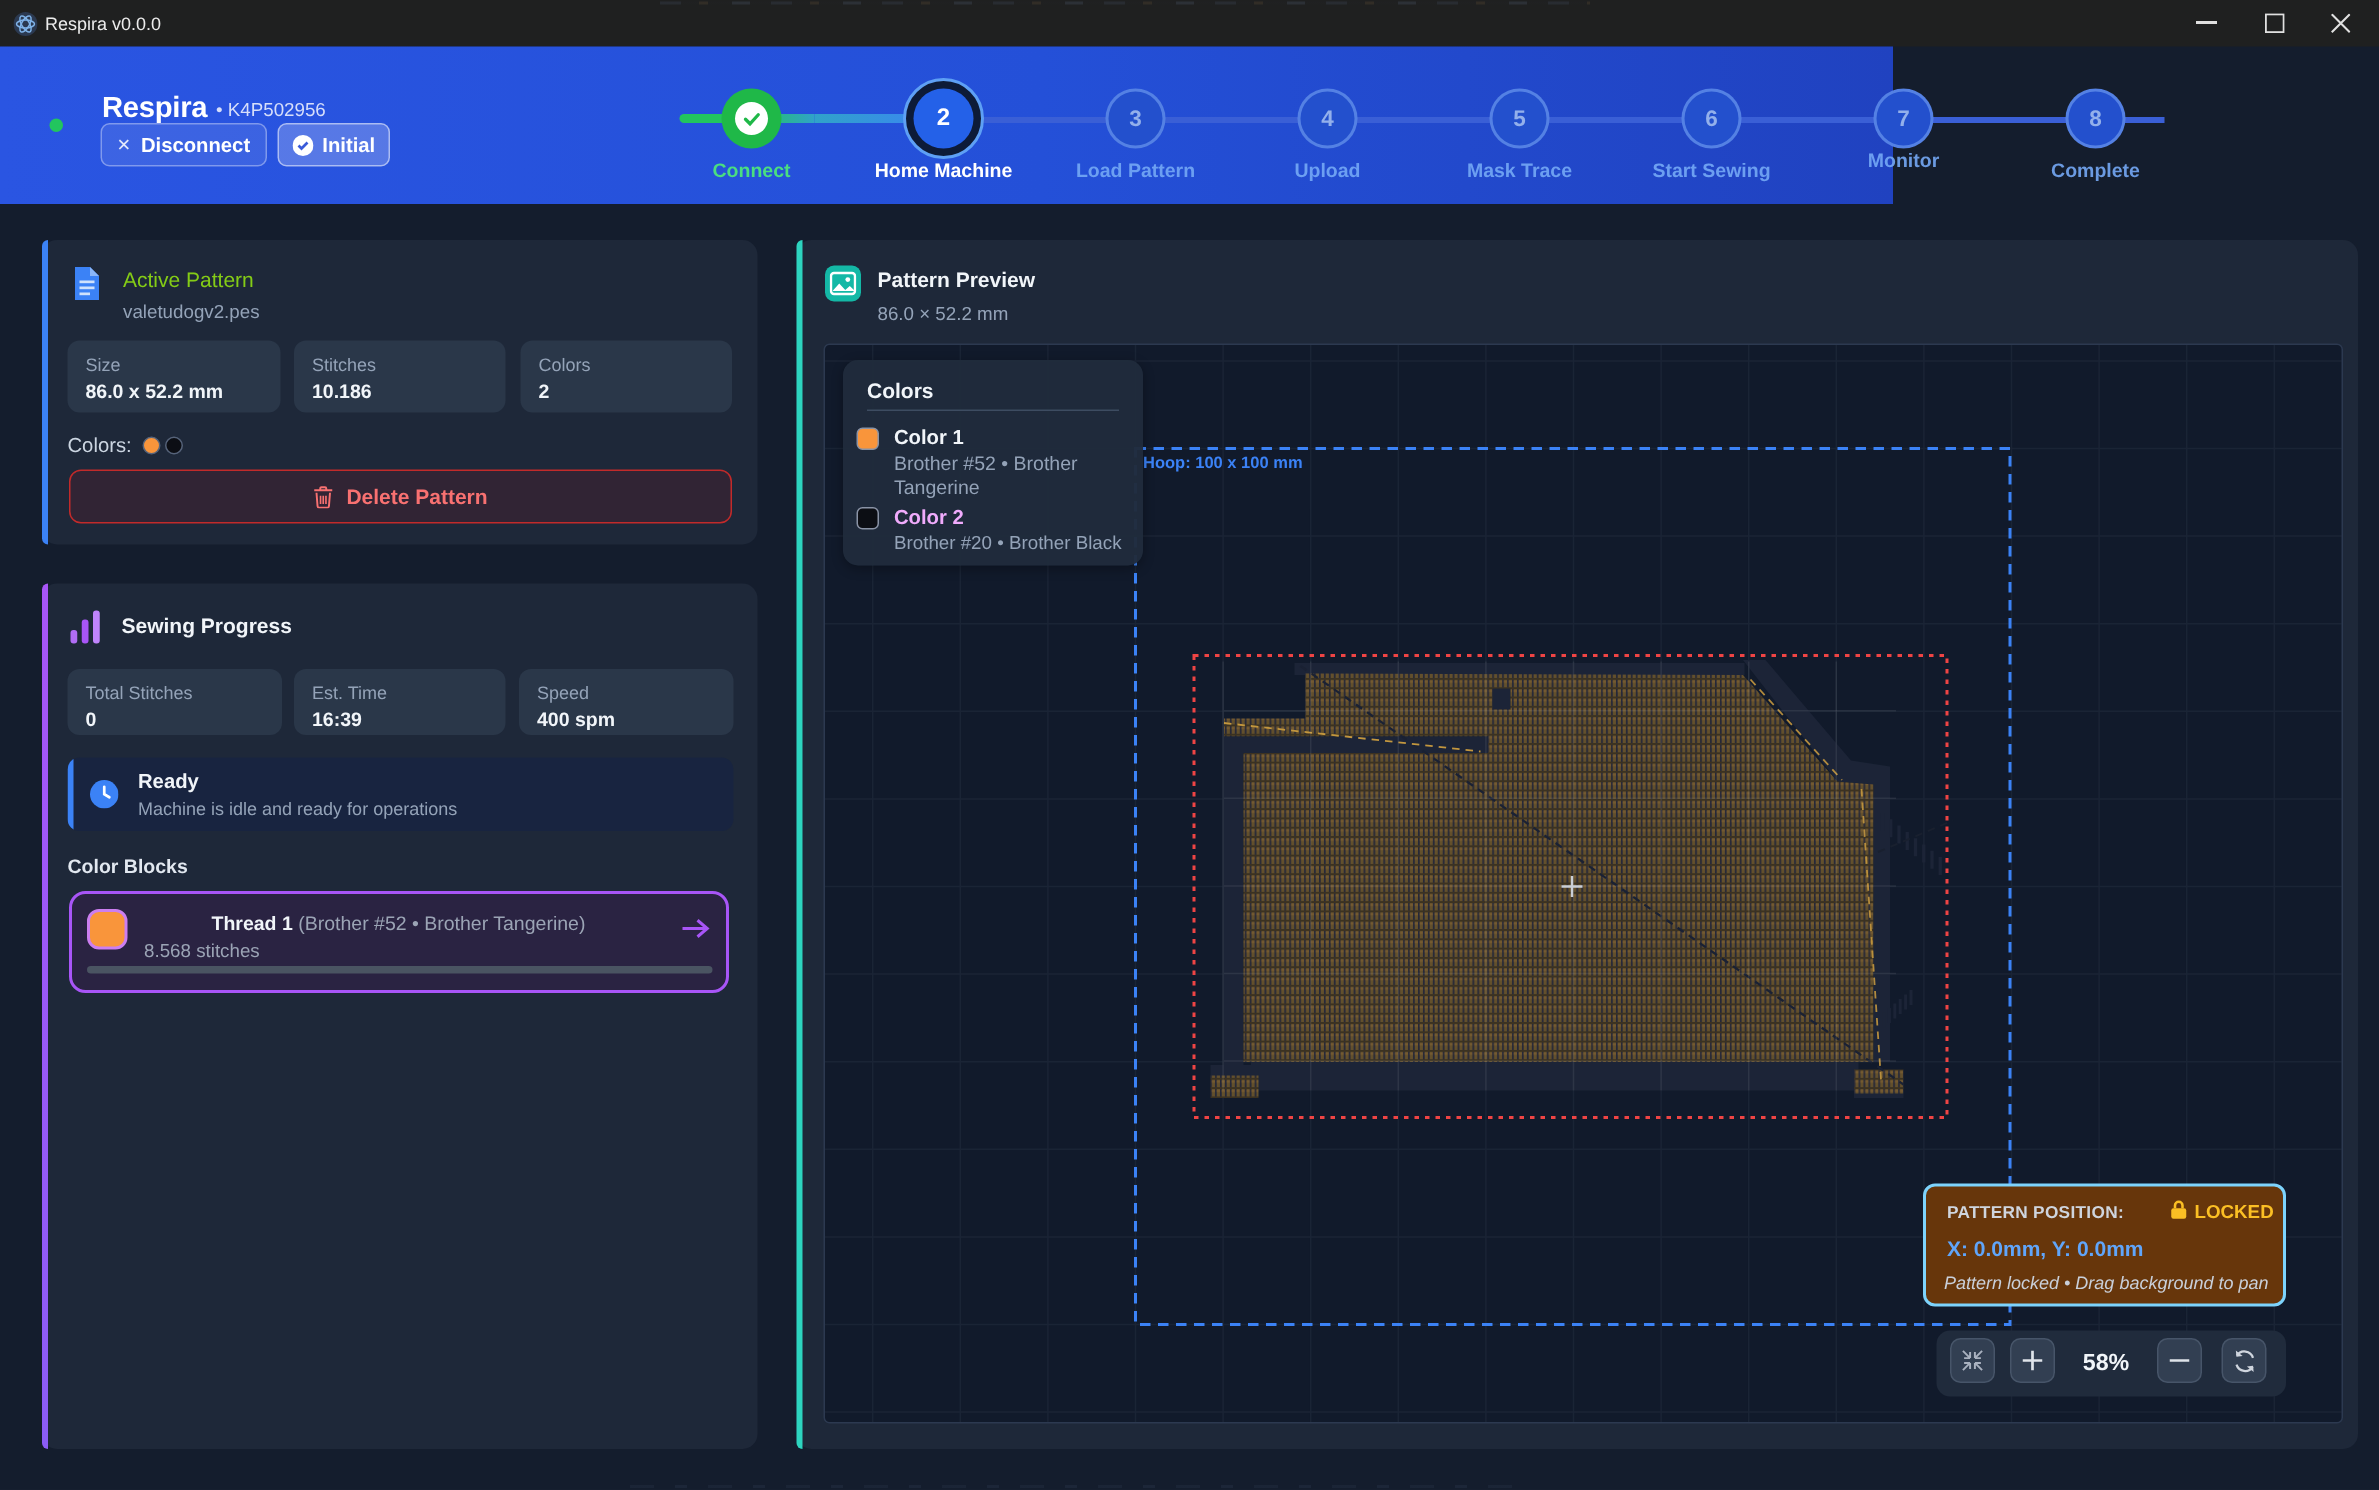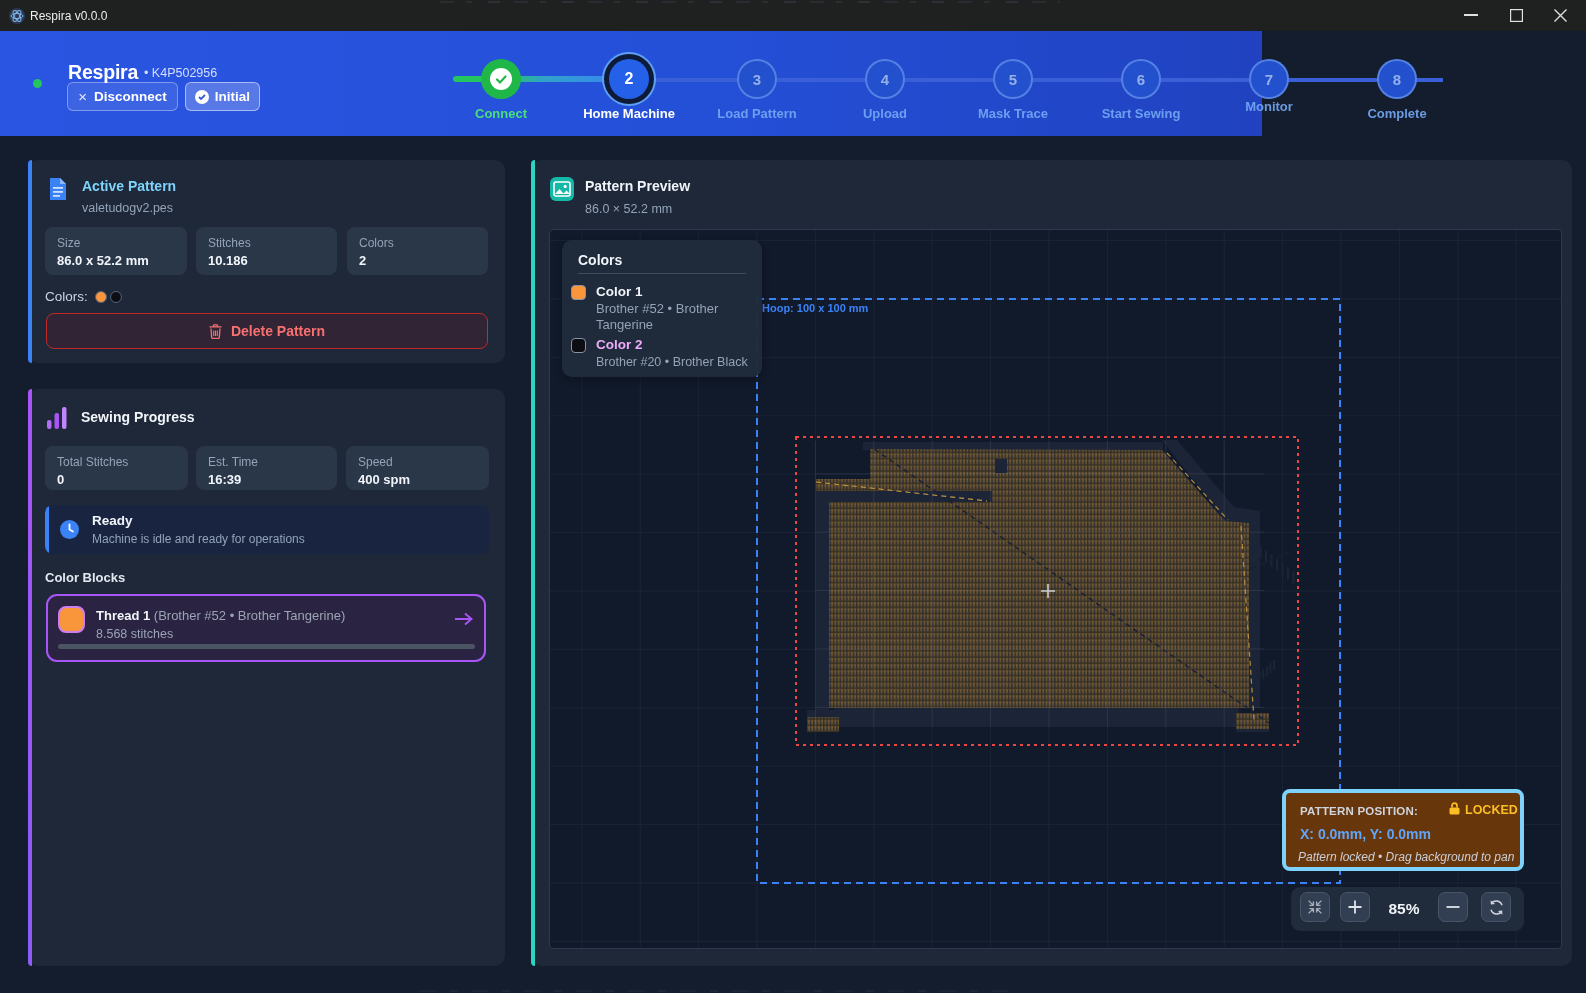--- a/index.html
+++ b/index.html
@@ -90,21 +90,21 @@
 
 <div class="card" style="left:28px;top:160px;width:477px;height:203px;">
   <div class="accent" style="background:#3b82f6;"></div>
   <svg class="abs" style="left:20px;top:16px" width="20" height="26" viewBox="0 0 20 26">
     <path d="M2,2 h10 l6,6 v16 h-16 z" fill="#3b82f6"></path>
     <path d="M12,2 l6,6 h-6 z" fill="#8ab6f9"></path>
     <rect x="5" y="11" width="10" height="1.8" fill="#cfe2fc"></rect>
     <rect x="5" y="15" width="10" height="1.8" fill="#cfe2fc"></rect>
     <rect x="5" y="19" width="7" height="1.8" fill="#cfe2fc"></rect>
   </svg>
-  <div class="abs" style="left:54px;top:18px;font-size:14px;font-weight:bold;color:#7dd3fc;">Active Pattern</div>
+  <div class="abs" style="left:54px;top:18px;font-size:14px;font-weight:normal;color:#84cc16;">Active Pattern</div>
   <div class="abs" style="left:54px;top:41px;font-size:12.5px;color:#94a3b8;">valetudogv2.pes</div>
   <div class="statbox" style="left:17px;top:67px;width:142px;height:48px;">
       <div class="lab">Size</div>
       <div class="val">86.0 x 52.2 mm</div>
     </div>
   <div class="statbox" style="left:168px;top:67px;width:141px;height:48px;">
       <div class="lab">Stitches</div>
       <div class="val">10.186</div>
     </div>
   <div class="statbox" style="left:319px;top:67px;width:141px;height:48px;">
@@ -148,21 +148,21 @@
         <circle cx="9.5" cy="9.5" r="9.5" fill="#3b82f6"></circle>
         <path d="M9.5,4.5 v5 l3.4,2" stroke="#fff" stroke-width="1.8" fill="none" stroke-linecap="round"></path>
       </svg>
     <div class="abs" style="left:47px;top:8px;font-size:13.5px;font-weight:bold;color:#f1f5f9;">Ready</div>
     <div class="abs" style="left:47px;top:27px;font-size:12px;color:#94a3b8;">Machine is idle and ready for operations</div>
   </div>
   <div class="abs" style="left:17px;top:181px;font-size:13px;font-weight:bold;color:#e2e8f0;">Color Blocks</div>
 
   <div class="abs" style="left:18px;top:205px;width:440px;height:68px;border:2px solid #a855f7;border-radius:11px;background:#2a2342;">
     <div class="abs" style="left:10px;top:10px;width:27px;height:27px;border-radius:8px;background:#f9953b;border:2.5px solid #cc7ef0;"></div>
-    <div class="abs" style="left:48px;top:12px;font-size:13px;color:#9ba4b5;"><span style="color:#f1f5f9;font-weight:bold;">Thread 1</span> (Brother #52 • Brother Tangerine)</div>
+    <div class="abs" style="left:48px;top:12px;font-size:13px;color:#9ba4b5;"><span style="color:#f1f5f9;font-weight:bold;margin-left:45px;">Thread 1</span> (Brother #52 • Brother Tangerine)</div>
     <div class="abs" style="left:48px;top:31px;font-size:12.5px;color:#9ba4b5;">8.568 stitches</div>
     <svg class="abs" style="left:406px;top:16px" width="20" height="14" viewBox="0 0 20 14">
         <path d="M1,7 h16 M11,1.5 l6.5,5.5 l-6.5,5.5" stroke="#a855f7" stroke-width="2" fill="none"></path>
       </svg>
     <div class="abs" style="left:10px;top:48px;width:417px;height:5px;border-radius:3px;background:#4a5462;"></div>
   </div>
 
 </div>
 
 <div class="card" style="left:531px;top:160px;width:1041px;height:806px;padding-left:16px;">
@@ -217,21 +217,21 @@
       <div class="abs" style="left:16px;top:12px;font-size:14px;font-weight:bold;color:#f1f5f9;">Colors</div>
       <div class="abs" style="left:16px;top:33px;width:168px;height:1px;background:#3d4c61;"></div>
       <div class="abs" style="left:9px;top:45px;width:15px;height:15px;border-radius:4px;background:#f9953b;border:1px solid #8a93a6;"></div>
       <div class="abs" style="left:34px;top:44px;font-size:13.5px;font-weight:bold;color:#f1f5f9;">Color 1</div>
       <div class="abs" style="left:34px;top:61px;font-size:13px;color:#94a3b8;line-height:15.5px;white-space:nowrap;">Brother #52 • Brother<br>Tangerine</div>
       <div class="abs" style="left:9px;top:98px;width:15px;height:15px;border-radius:4px;background:#0c0e14;border:1px solid #8a93a6;"></div>
       <div class="abs" style="left:34px;top:97px;font-size:13.5px;font-weight:bold;color:#f0abfc;">Color 2</div>
       <div class="abs" style="left:34px;top:115px;font-size:12.5px;color:#94a3b8;white-space:nowrap;">Brother #20 • Brother Black</div>
     </div>
 
-    <div class="abs" style="left:732px;top:559px;width:242px;height:82px;background:#67360b;border:4px solid #7dd3fc;border-radius:8px;">
+    <div class="abs" style="left:732px;top:559px;width:242px;height:82px;background:#67360b;border:2px solid #7dd3fc;border-radius:8px;">
       <div class="abs" style="left:14px;top:12px;font-size:11.5px;font-weight:bold;color:#cfd5de;letter-spacing:0.2px;">PATTERN POSITION:</div>
       <svg class="abs" style="left:163px;top:9px" width="11" height="13" viewBox="0 0 11 13">
           <rect x="0.5" y="5.5" width="10" height="7" rx="1.5" fill="#fbbf24"></rect>
           <path d="M3,5.5 v-1.8 a2.5,2.5 0 0 1 5,0 v1.8" stroke="#fbbf24" stroke-width="1.7" fill="none"></path>
         </svg>
       <div class="abs" style="left:179px;top:10px;font-size:12.5px;font-weight:bold;color:#fbbf24;">LOCKED</div>
       <div class="abs" style="left:14px;top:33px;font-size:14px;font-weight:bold;color:#60a5fa;white-space:nowrap;">X: 0.0mm, Y: 0.0mm</div>
       <div class="abs" style="left:12px;top:57px;font-size:12px;font-style:italic;color:#c9cfd9;white-space:nowrap;">Pattern locked • Drag background to pan</div>
     </div>
 
@@ -244,21 +244,21 @@
               <path d="M1.6,14.4 L6.4,9.6 M6.4,9.6 v4 M6.4,9.6 h-4"></path>
               <path d="M14.4,14.4 L9.6,9.6 M9.6,9.6 v4 M9.6,9.6 h4"></path>
             </g>
           </svg>
         </div>
       <div class="abs zb" style="left:49px;top:5px;">
           <svg width="16" height="16" viewBox="0 0 16 16">
             <path d="M8,1.5 v13 M1.5,8 h13" stroke="#dfe4ea" stroke-width="1.8"></path>
           </svg>
         </div>
-      <div class="abs" style="left:93px;top:13px;width:40px;text-align:center;font-size:15.5px;font-weight:bold;color:#f1f5f9;">85%</div>
+      <div class="abs" style="left:93px;top:13px;width:40px;text-align:center;font-size:15.5px;font-weight:bold;color:#f1f5f9;">58%</div>
       <div class="abs zb" style="left:147px;top:5px;">
           <svg width="16" height="16" viewBox="0 0 16 16">
             <path d="M1.5,8 h13" stroke="#dfe4ea" stroke-width="1.8"></path>
           </svg>
         </div>
       <div class="abs zb" style="left:190px;top:5px;">
           <svg width="17" height="17" viewBox="0 0 17 17">
             <g stroke="#cfd5de" stroke-width="1.5" fill="none">
               <path d="M14,6.2 a6,6 0 0 0 -10.8,-1.4"></path>
               <path d="M3,10.8 a6,6 0 0 0 10.8,1.4"></path>

